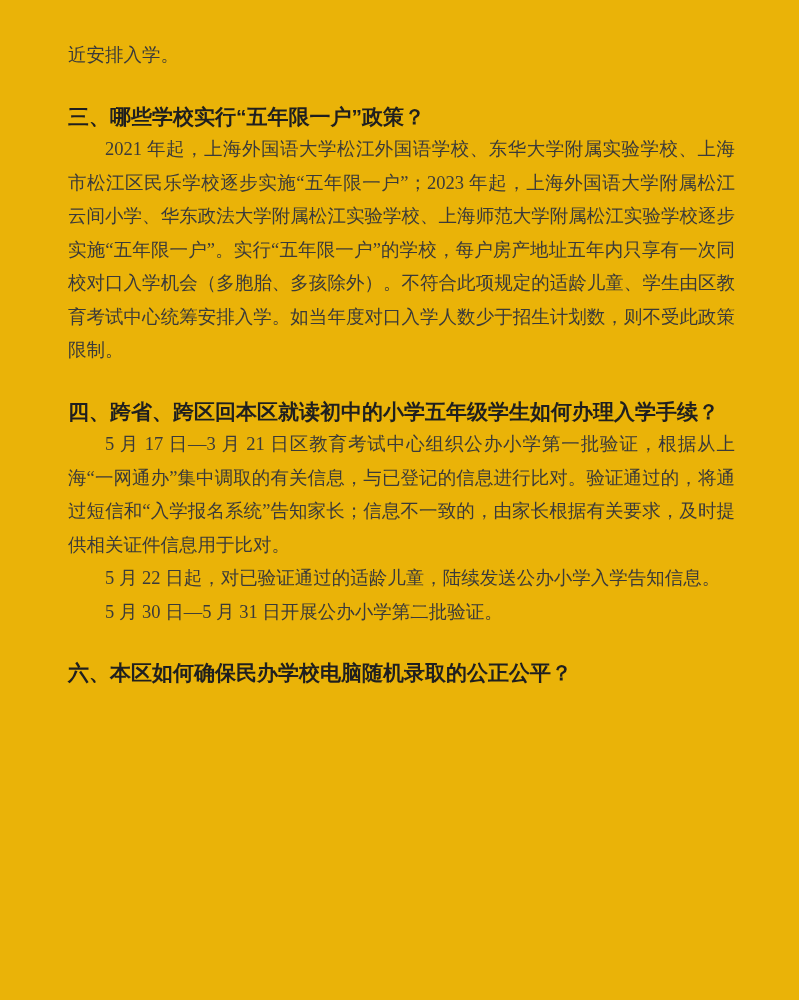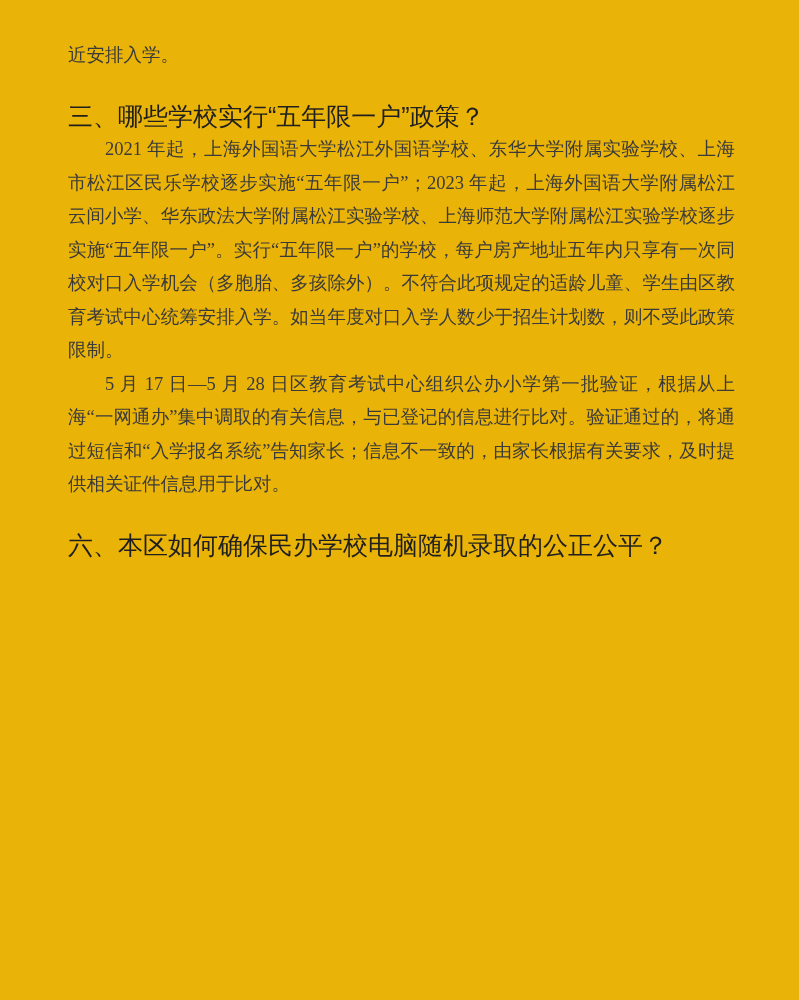--- a/index.html
+++ b/index.html
@@ -21,23 +21,23 @@
     color: #3a3a3a;
   }
   .frag {
     margin: 0 0 8px 0;
     text-indent: 0;
     text-align: justify;
   }
   .section { margin: 0; }
   .section-heading {
     font-family: "Liberation Sans", sans-serif;
-    font-weight: normal;
+    font-weight: bold;
     color: #1f1f1f;
-    font-size: 25px;
+    font-size: 21px;
     line-height: 33.5px;
     margin: 27px 0 0 0;
   }
   .para {
     margin: 0;
     text-indent: 2em;
     text-align: justify;
     font-family: Liberation Serif, serif;
   }
 </style>
@@ -48,27 +48,30 @@
   <p class="frag">近安排入学。</p>
   <div>
   <div class="section">
     <h2 class="section-heading">三、哪些学校实行“五年限一户”政策？</h2>
     <div>
           <p class="para">2021 年起，上海外国语大学松江外国语学校、东华大学附属实验学校、上海市松江区民乐学校逐步实施“五年限一户”；2023 年起，上海外国语大学附属松江云间小学、华东政法大学附属松江实验学校、上海师范大学附属松江实验学校逐步实施“五年限一户”。实行“五年限一户”的学校，每户房产地址五年内只享有一次同校对口入学机会（多胞胎、多孩除外）。不符合此项规定的适龄儿童、学生由区教育考试中心统筹安排入学。如当年度对口入学人数少于招生计划数，则不受此政策限制。</p>
         </div>
   </div>
 
   <div class="section">
+    <h2 class="section-heading">四、跨省、跨区回本区就读初中的小学五年级学生如何办理入学手续？</h2>
     <div>
         </div>
   </div>
 
   <div class="section">
     <div>
-          <p class="para">5 月 17 日—5 月 28 日区教育考试中心组织公办小学第一批验证，根据从上海“一网通办”集中调取的有关信息，与已登记的信息进行比对。验证通过的，将通过短信和“入学报名系统”告知家长；信息不一致的，由家长根据有关要求，及时提供相关证件信息用于比对。</p>
+          <p class="para">5 月 17 日—3 月 21 日区教育考试中心组织公办小学第一批验证，根据从上海“一网通办”集中调取的有关信息，与已登记的信息进行比对。验证通过的，将通过短信和“入学报名系统”告知家长；信息不一致的，由家长根据有关要求，及时提供相关证件信息用于比对。</p>
+          <p class="para">5 月 22 日起，对已验证通过的适龄儿童，陆续发送公办小学入学告知信息。</p>
+          <p class="para">5 月 30 日—5 月 31 日开展公办小学第二批验证。</p>
         </div>
   </div>
 
   <div class="section">
     <h2 class="section-heading">六、本区如何确保民办学校电脑随机录取的公正公平？</h2>
     <div></div>
   </div>
 </div>
 </div>
 

